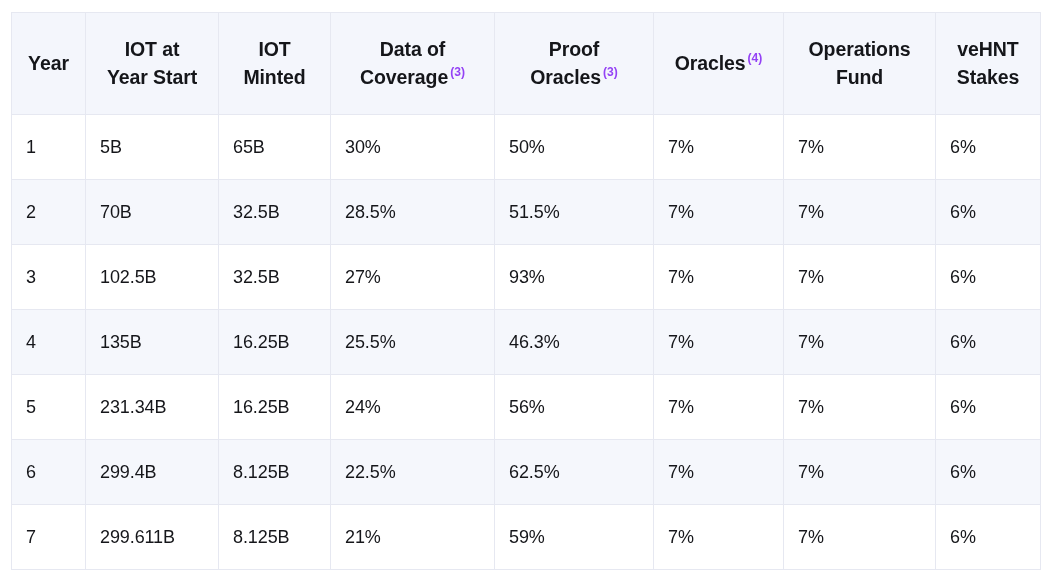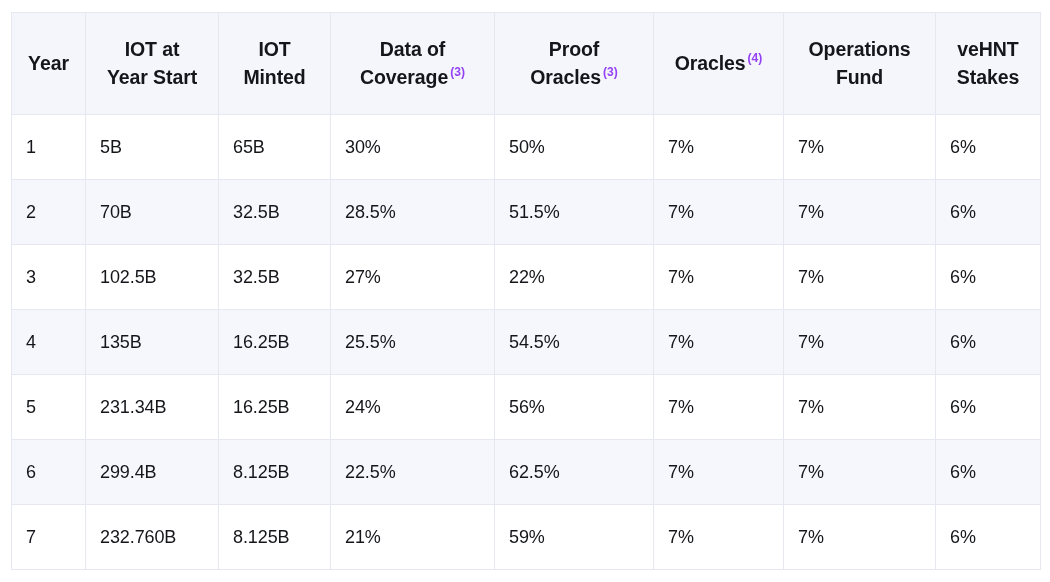--- a/index.html
+++ b/index.html
@@ -137,31 +137,31 @@
           <td>51.5%</td>
           <td>7%</td>
           <td>7%</td>
           <td>6%</td>
         </tr>
         <tr>
           <td>3</td>
           <td>102.5B</td>
           <td>32.5B</td>
           <td>27%</td>
-          <td>22%</td>
+          <td>93%</td>
           <td>7%</td>
           <td>7%</td>
           <td>6%</td>
         </tr>
         <tr>
           <td>4</td>
           <td>135B</td>
           <td>16.25B</td>
           <td>25.5%</td>
-          <td>54.5%</td>
+          <td>46.3%</td>
           <td>7%</td>
           <td>7%</td>
           <td>6%</td>
         </tr>
         <tr>
           <td>5</td>
           <td>231.34B</td>
           <td>16.25B</td>
           <td>24%</td>
           <td>56%</td>
@@ -174,21 +174,21 @@
           <td>299.4B</td>
           <td>8.125B</td>
           <td>22.5%</td>
           <td>62.5%</td>
           <td>7%</td>
           <td>7%</td>
           <td>6%</td>
         </tr>
         <tr>
           <td>7</td>
-          <td>232.760B</td>
+          <td>299.611B</td>
           <td>8.125B</td>
           <td>21%</td>
           <td>59%</td>
           <td>7%</td>
           <td>7%</td>
           <td>6%</td>
         </tr>
       </tbody>
   </table>
 </div>

